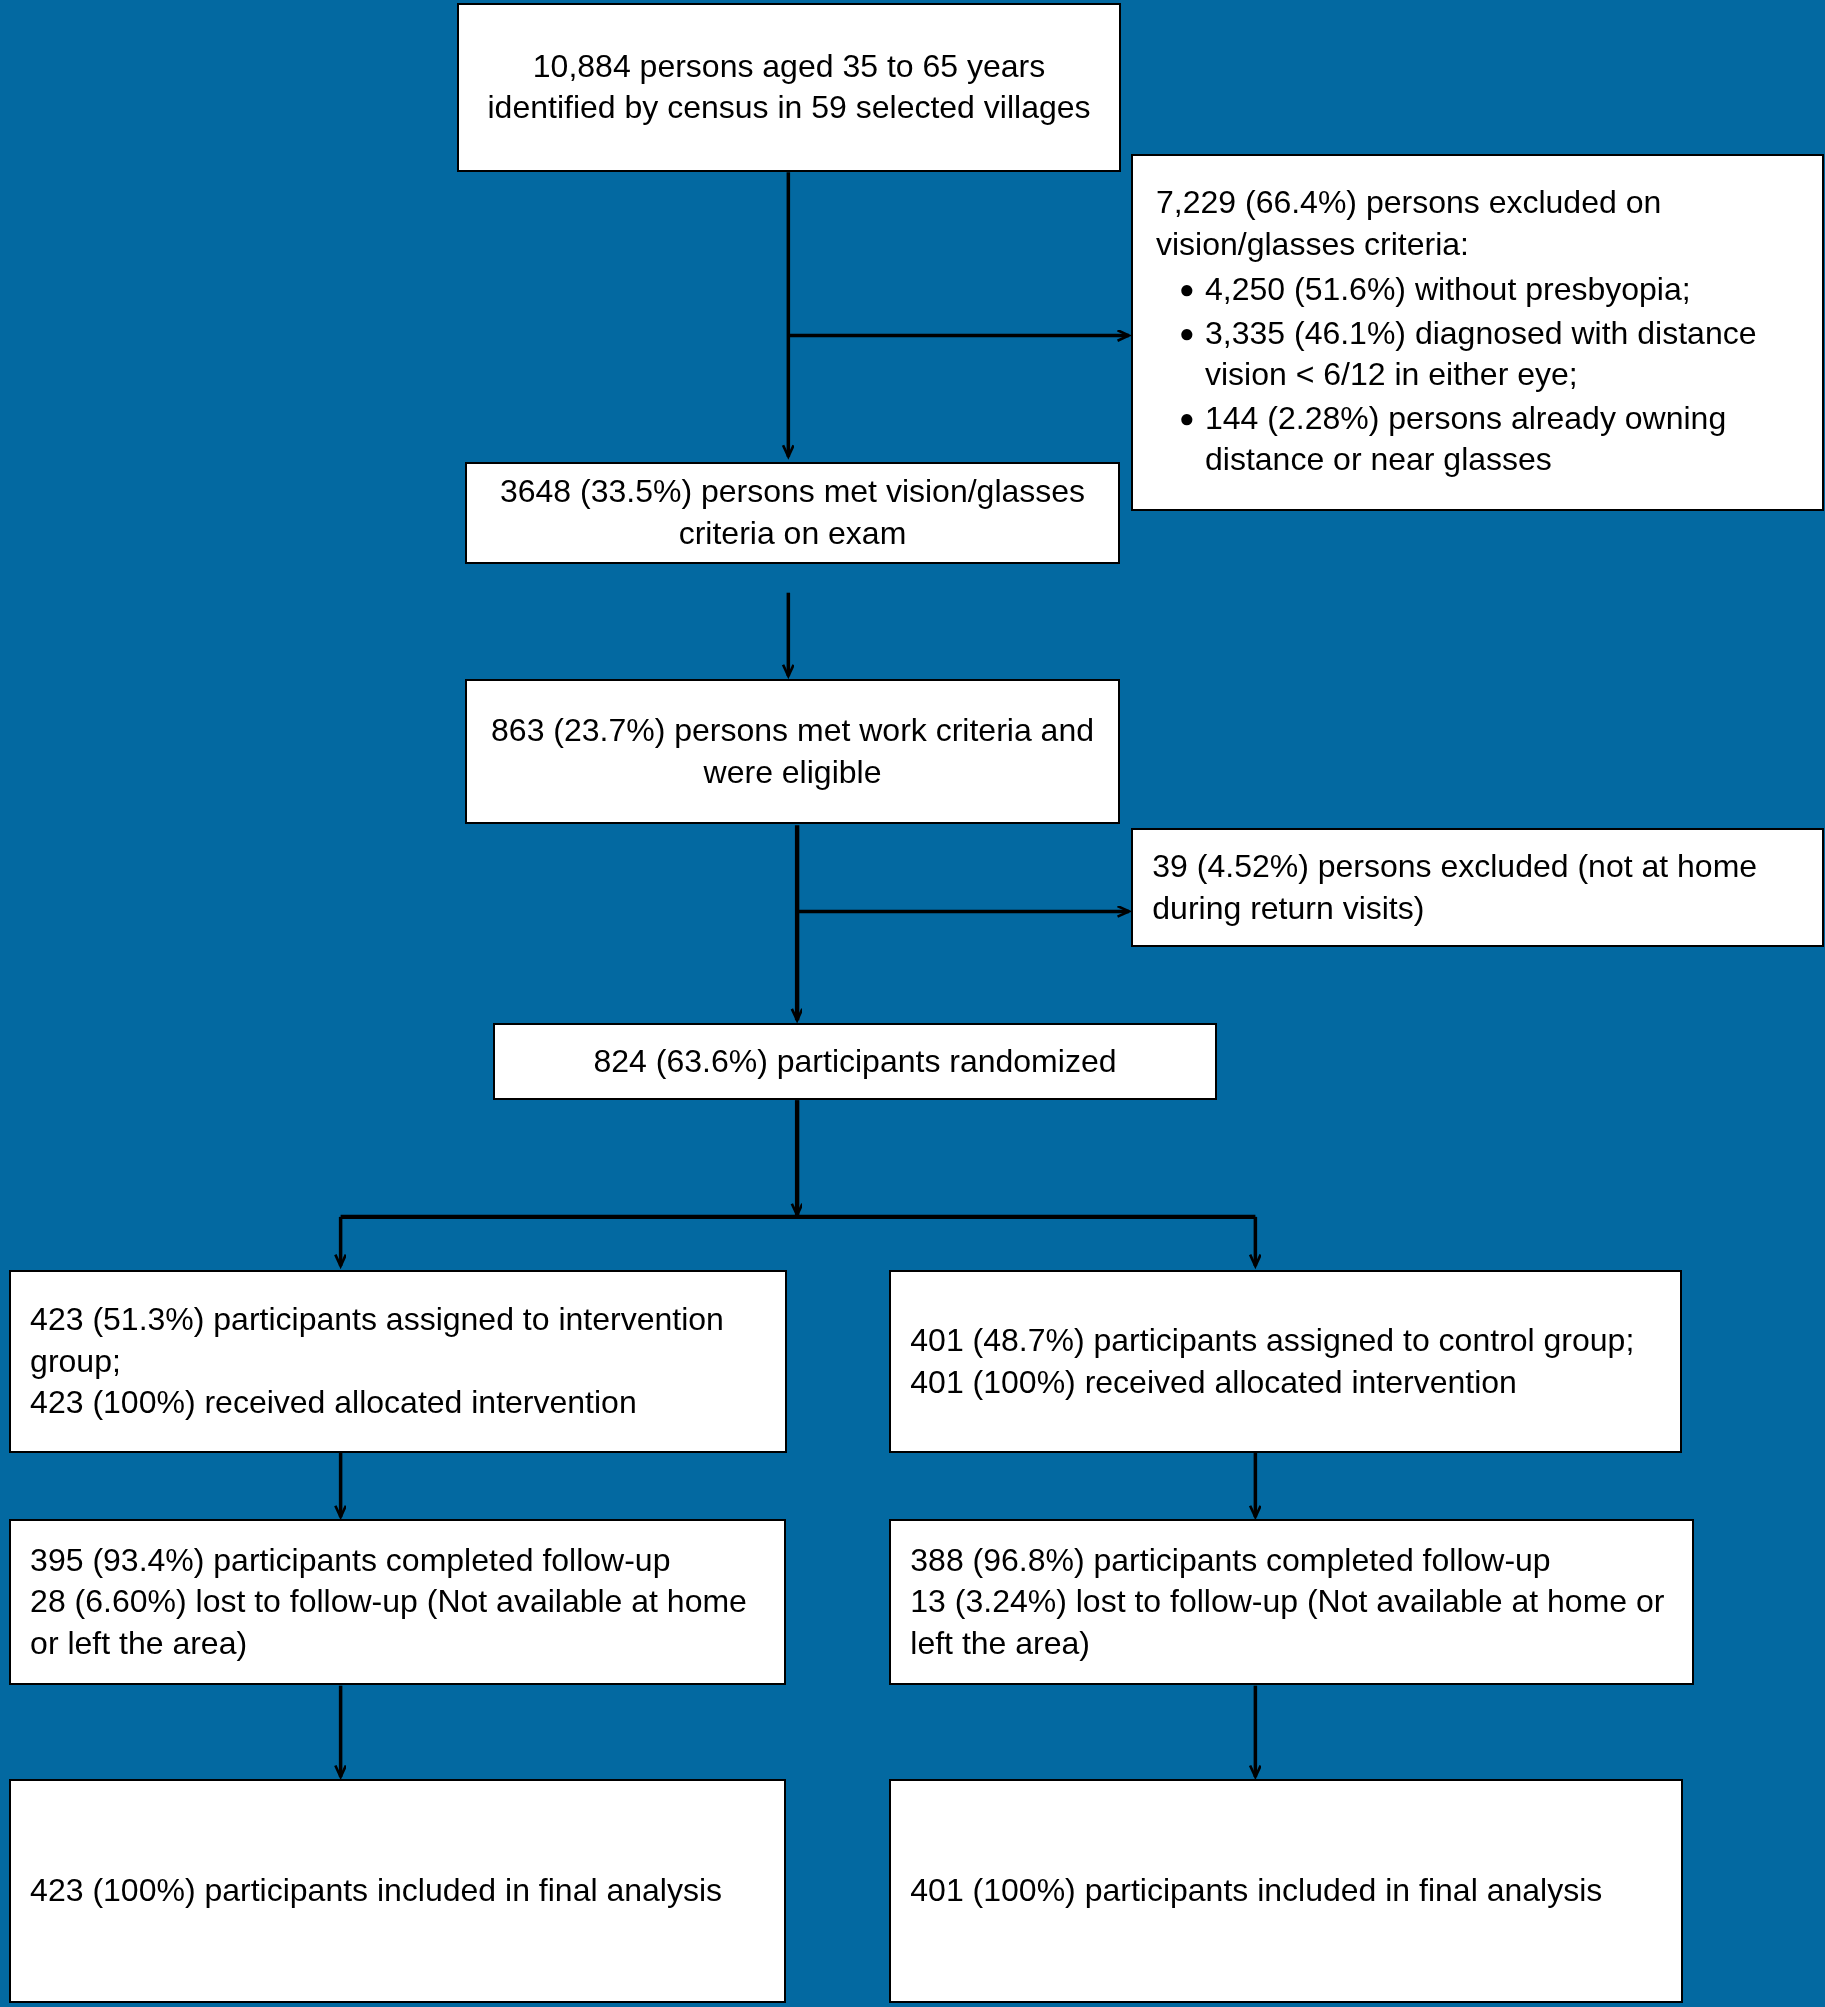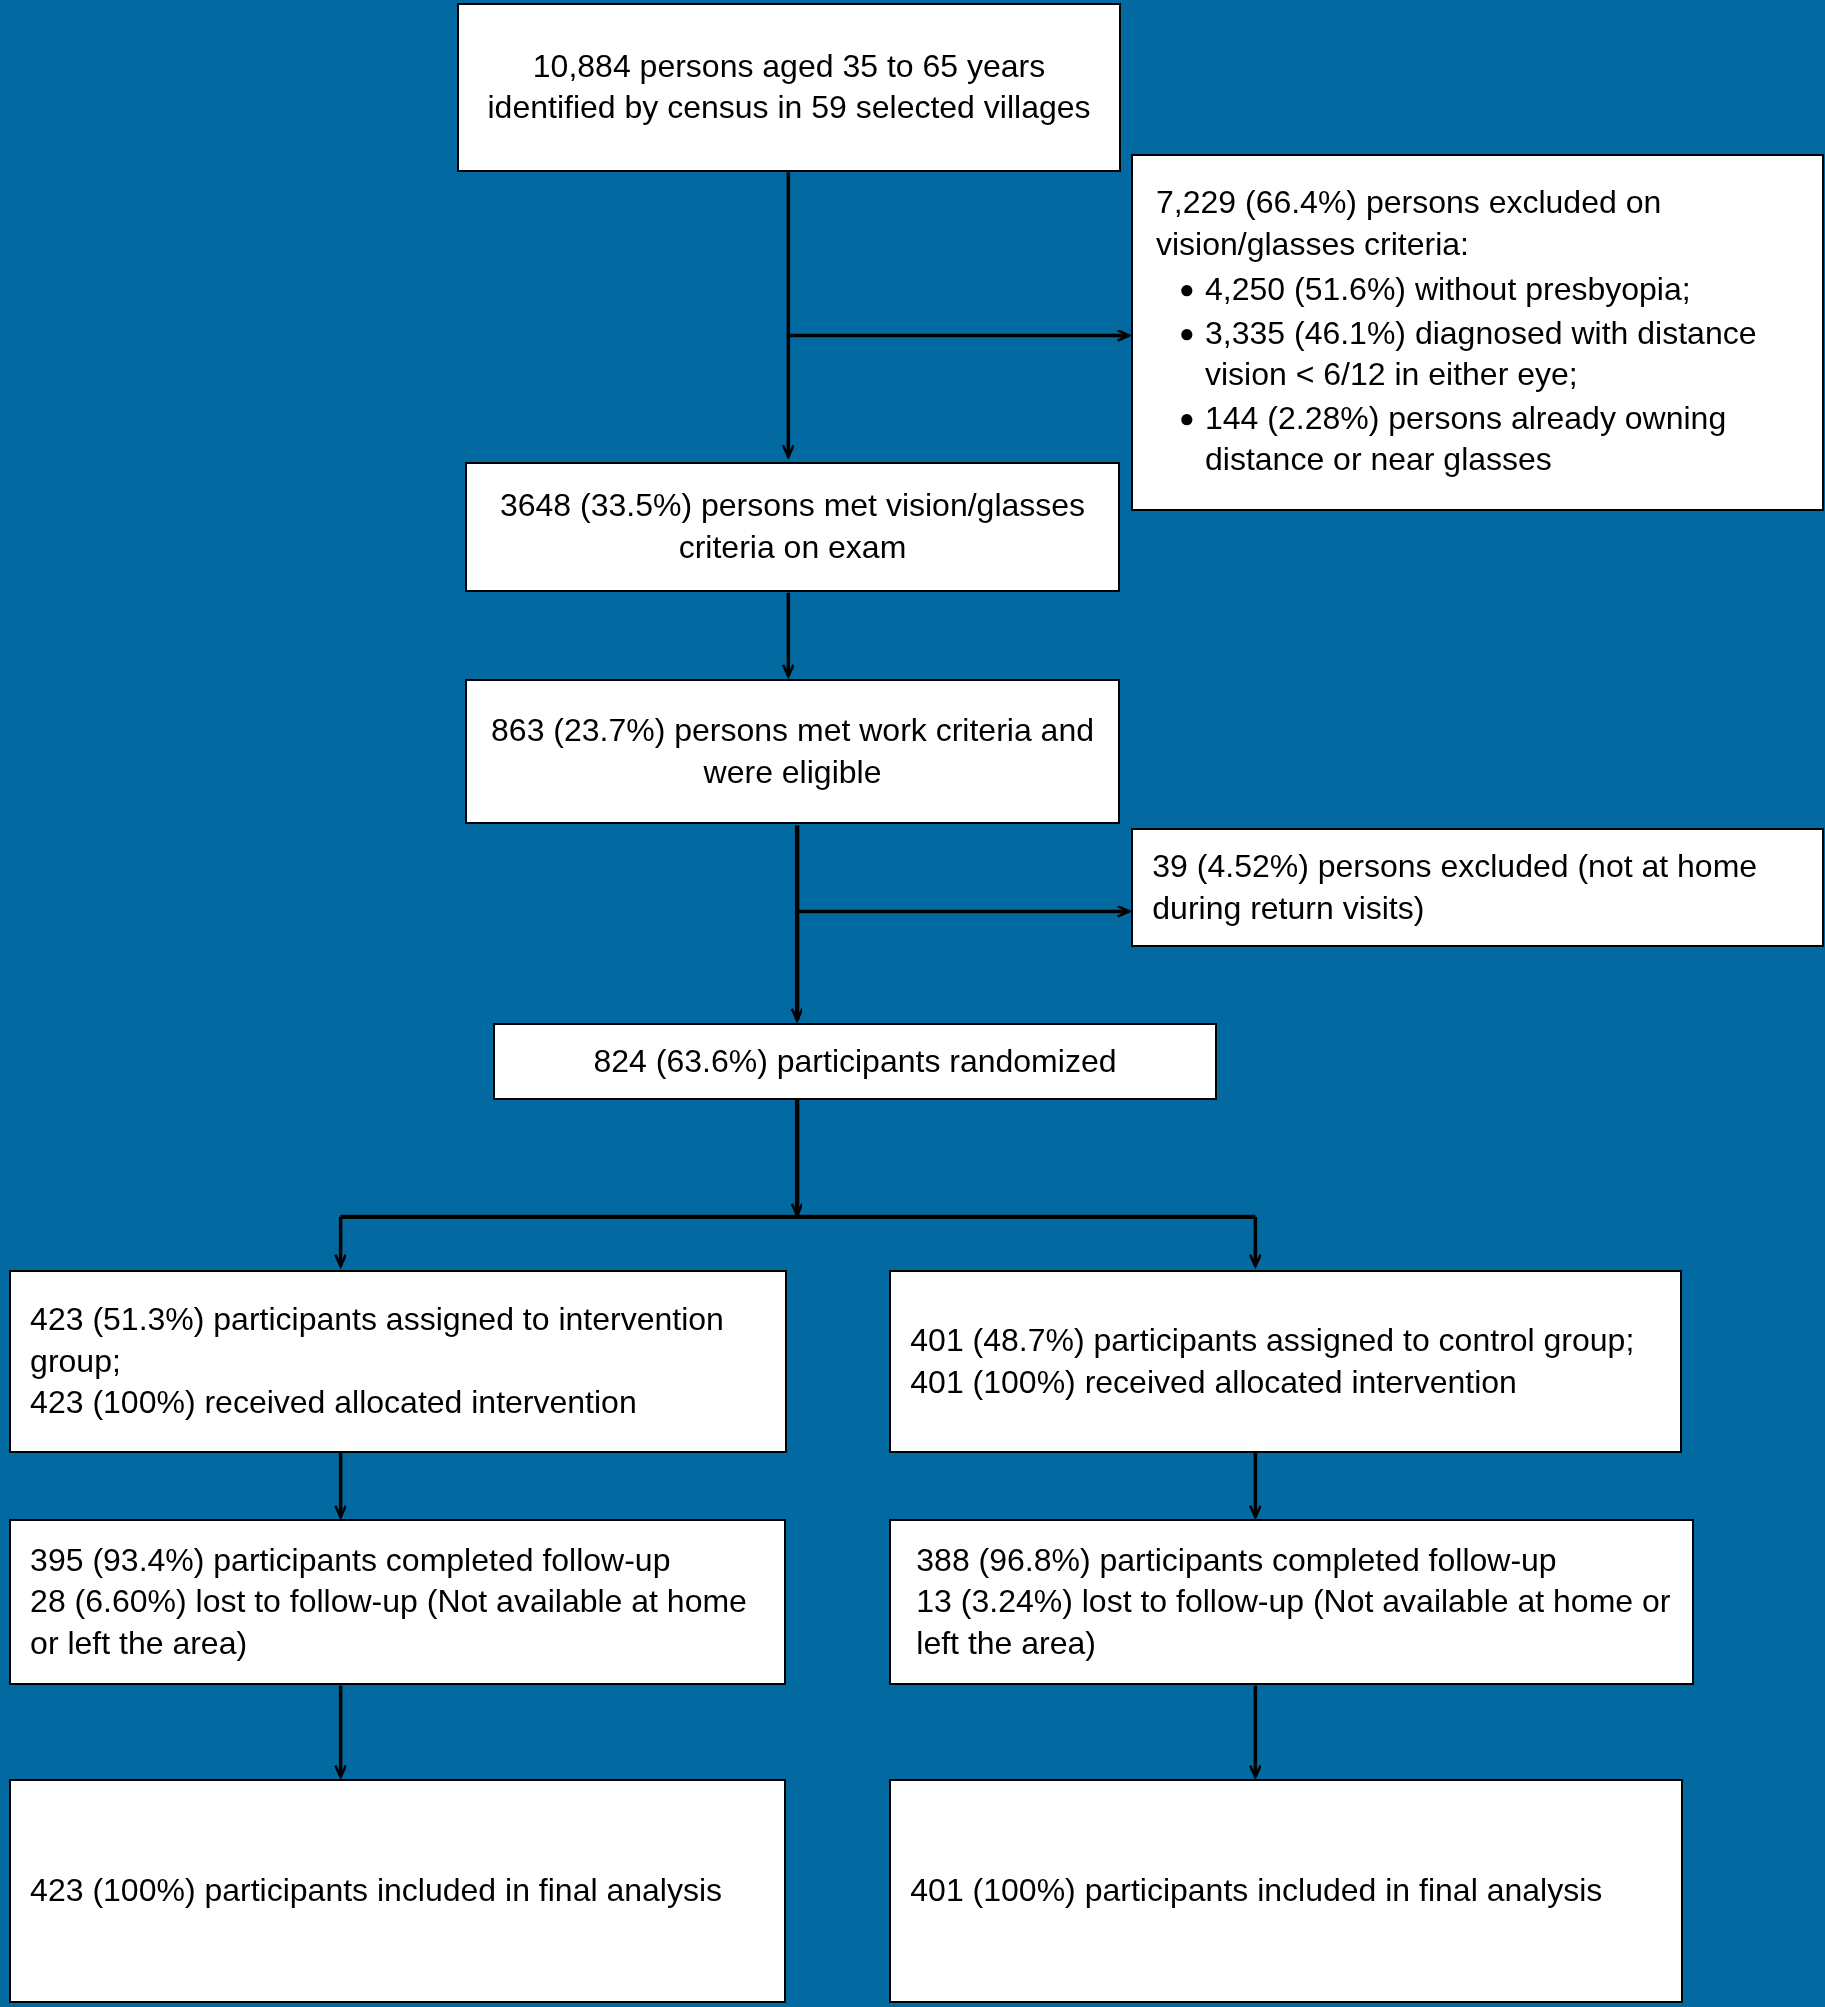--- a/index.html
+++ b/index.html
@@ -124,21 +124,21 @@
         <span class="bdot">●</span>
         <span>3,335 (46.1%) diagnosed with distance vision &lt; 6/12 in either eye;</span>
       </li>
       <li>
         <span class="bdot">●</span>
         <span>144 (2.28%) persons already owning distance or near glasses</span>
       </li>
     </ul>
   </div>
 
-  <div class="node center" style="left:465px; top:462px; width:655px; height:130px;">
+  <div class="node center" style="left:465px; top:462px; width:655px; height:102px;">
     <div class="txt">3648 (33.5%) persons met vision/glasses criteria on exam</div>
   </div>
 
   <div class="node center" style="left:465px; top:679px; width:655px; height:145px;">
     <div class="txt">863 (23.7%) persons met work criteria and were eligible</div>
   </div>
 
   <div class="node left" style="left:1131px; top:828px; width:693px; height:119px;">
     <div class="txt">39 (4.52%) persons excluded (not at home during return visits)</div>
   </div>
@@ -155,21 +155,21 @@
   <div class="node left" style="left:889px; top:1270px; width:793px; height:183px;">
     <div class="txt">401 (48.7%) participants assigned to control group;
 401 (100%) received allocated intervention</div>
   </div>
 
   <div class="node left" style="left:8.8px; top:1519px; width:777px; height:166px;">
     <div class="txt">395 (93.4%) participants completed follow-up
 28 (6.60%) lost to follow-up (Not available at home or left the area)</div>
   </div>
 
-  <div class="node left" style="left:889px; top:1519px; width:805px; height:166px;padding-left:6px;">
+  <div class="node left" style="left:889px; top:1519px; width:805px; height:166px;">
     <div class="txt">388 (96.8%) participants completed follow-up
 13 (3.24%) lost to follow-up (Not available at home or left the area)</div>
   </div>
 
   <div class="node left" style="left:8.8px; top:1779px; width:777px; height:224px;">
     <div class="txt">423 (100%) participants included in final analysis</div>
   </div>
 
   <div class="node left" style="left:889px; top:1779px; width:794px; height:224px;">
     <div class="txt">401 (100%) participants included in final analysis</div>

